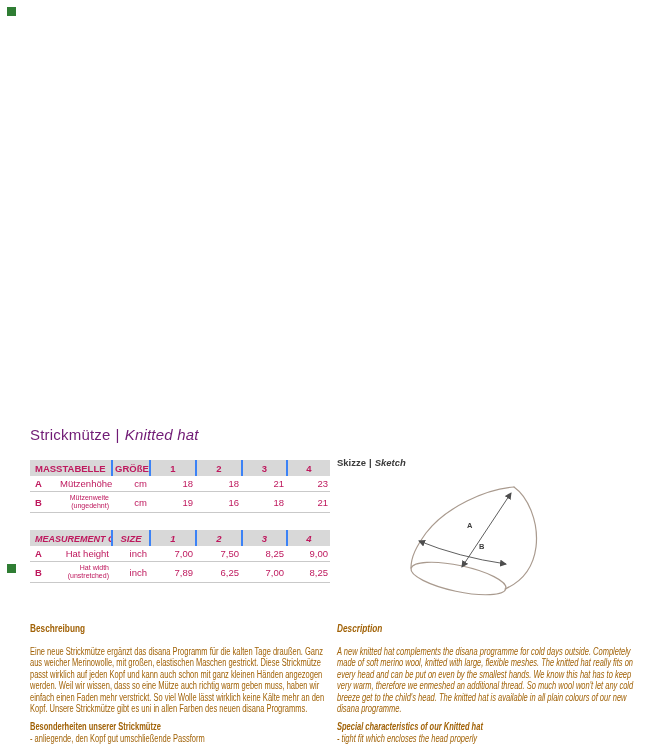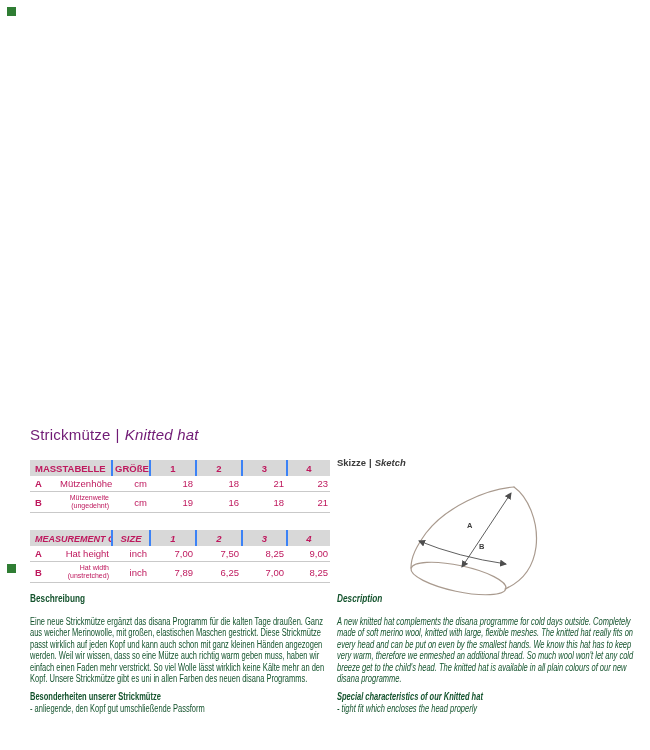--- a/index.html
+++ b/index.html
@@ -34,21 +34,21 @@
 
   .sketch-label { position:absolute; left:337px; top:250px; font-size:9.5px; font-weight:bold; color:#3a3a3a; }
   .sketch-label .sep { margin:0 3px; }
   .sketch-label .en { font-style:italic;text-align:right; }
 
   svg.sketch { position:absolute; left:398px; top:270px; }
   .hatline { fill:none; stroke:#a99a8e; stroke-width:1.2; stroke-linecap:round; }
   .dimline { fill:none; stroke:#4d4d4d; stroke-width:0.9; }
   .dimtext { font-size:7.5px; font-weight:bold; fill:#3e3e3e; font-family:"Liberation Sans", sans-serif; }
 
-  .desc { position:absolute; top:386px; width:297px; color:#14532d; }
+  .desc { position:absolute; top:416px; width:297px; color:#a16207; }
   .desc-de { left:30px; }
   .desc-en { left:337px; }
   .cond { transform:scaleX(0.75); transform-origin:0 0; width:133.33%; font-size:10px; line-height:11.5px; }
   .desc-en .cond { font-style:italic; }
   .dhead { font-size:11px; font-weight:bold; margin:0 0 11px; }
   p.dbody { margin:0 0 6px; }
   .dhead2 { font-size:10px; font-weight:bold; margin:0 0 1px; }
   p.ditem { margin:0; }
 </style>
 </head>

